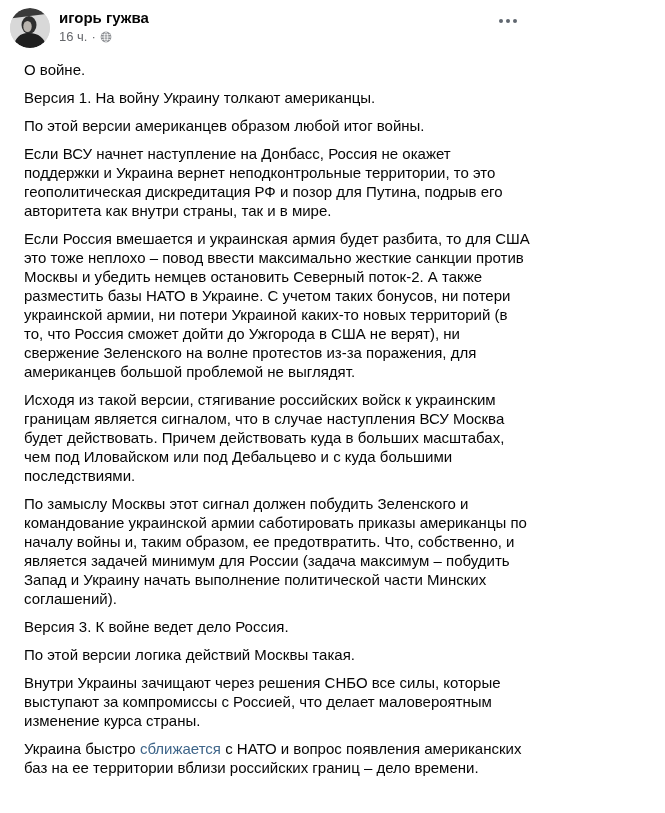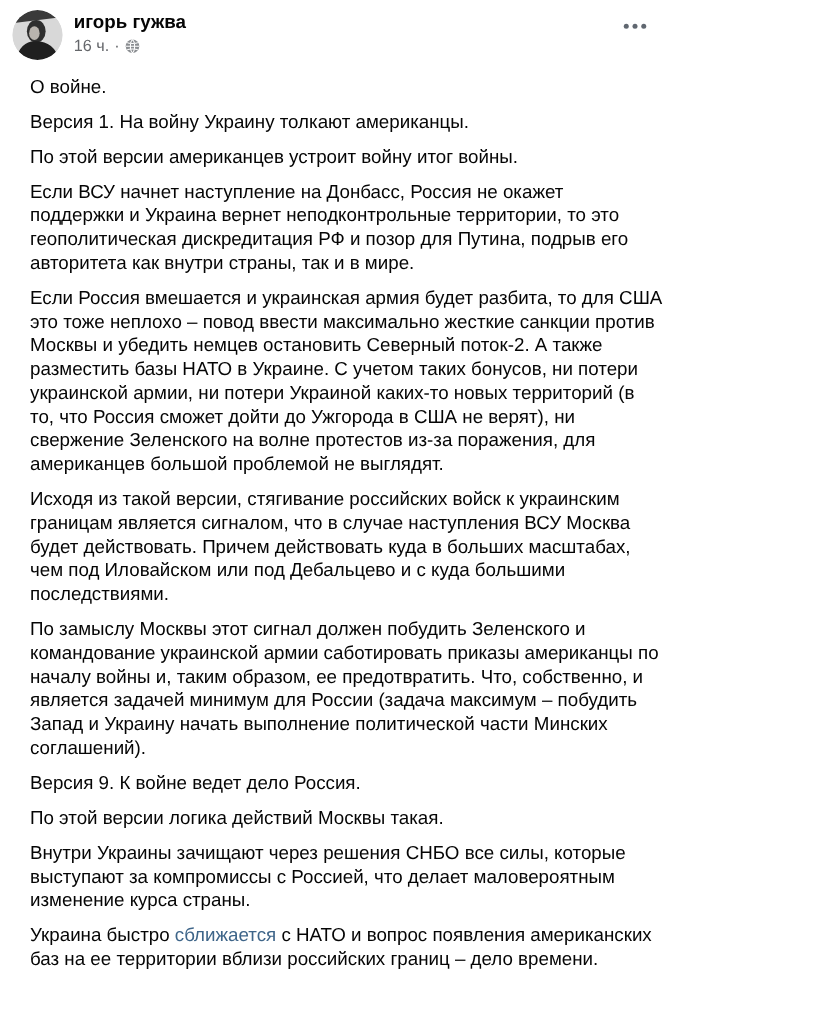--- a/index.html
+++ b/index.html
@@ -124,24 +124,24 @@
       <i></i>
       <i></i>
       <i></i>
     </div>
 
   </div>
 
   <div class="post-body">
       <p class="post-par"><span>О войне.</span></p>
       <p class="post-par"><span>Версия 1. На войну Украину толкают американцы.</span></p>
-      <p class="post-par"><span>По этой версии американцев устроит войну итог войны.</span></p>
+      <p class="post-par"><span>По этой версии американцев образом любой итог войны.</span></p>
       <p class="post-par"><span>Если ВСУ начнет наступление на Донбасс, Россия не окажет поддержки и Украина вернет неподконтрольные территории, то это геополитическая дискредитация РФ и позор для Путина, подрыв его авторитета как внутри страны, так и в мире.</span></p>
       <p class="post-par"><span>Если Россия вмешается и украинская армия будет разбита, то для США это тоже неплохо – повод ввести максимально жесткие санкции против Москвы и убедить немцев остановить Северный поток-2. А также разместить базы НАТО в Украине. С учетом таких бонусов, ни потери украинской армии, ни потери Украиной каких-то новых территорий (в то, что Россия сможет дойти до Ужгорода в США не верят), ни свержение Зеленского на волне протестов из-за поражения, для американцев большой проблемой не выглядят.</span></p>
       <p class="post-par"><span>Исходя из такой версии, стягивание российских войск к украинским границам является сигналом, что в случае наступления ВСУ Москва будет действовать. Причем действовать куда в больших масштабах, чем под Иловайском или под Дебальцево и с куда большими последствиями.</span></p>
       <p class="post-par"><span>По замыслу Москвы этот сигнал должен побудить Зеленского и командование украинской армии саботировать приказы американцы по началу войны и, таким образом, ее предотвратить. Что, собственно, и является задачей минимум для России (задача максимум – побудить Запад и Украину начать выполнение политической части Минских соглашений).</span></p>
-      <p class="post-par"><span>Версия 9. К войне ведет дело Россия.</span></p>
+      <p class="post-par"><span>Версия 3. К войне ведет дело Россия.</span></p>
       <p class="post-par"><span>По этой версии логика действий Москвы такая.</span></p>
       <p class="post-par"><span>Внутри Украины зачищают через решения СНБО все силы, которые выступают за компромиссы с Россией, что делает маловероятным изменение курса страны.</span></p>
       <p class="post-par"><span>Украина быстро </span><span class="inline-link">сближается</span><span> с НАТО и вопрос появления американских баз на ее территории вблизи российских границ – дело времени.</span></p>
     </div>
 
 </div>
 
 </body></html>

